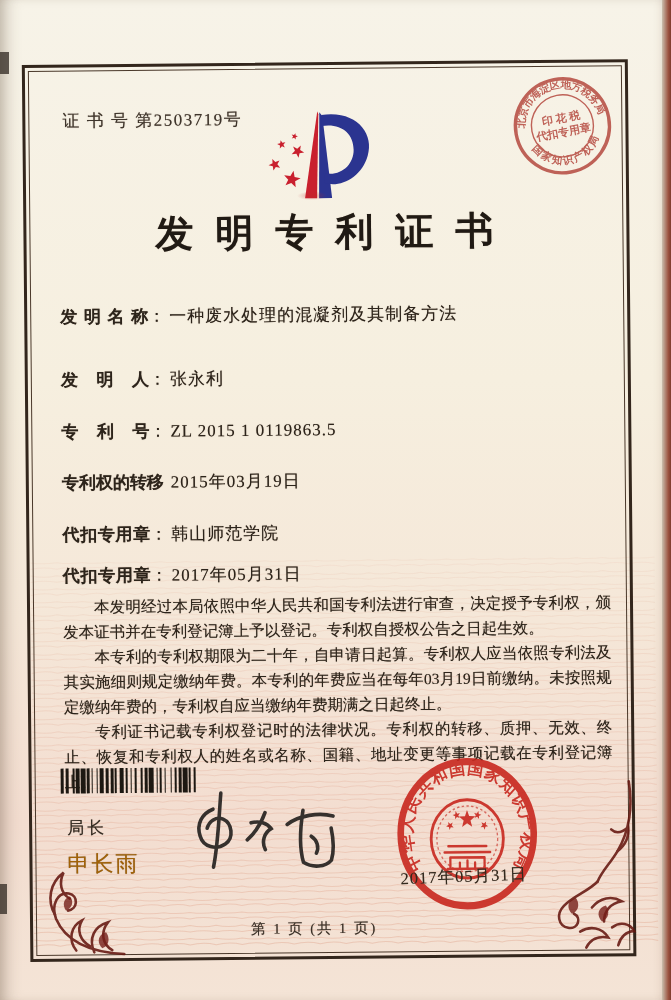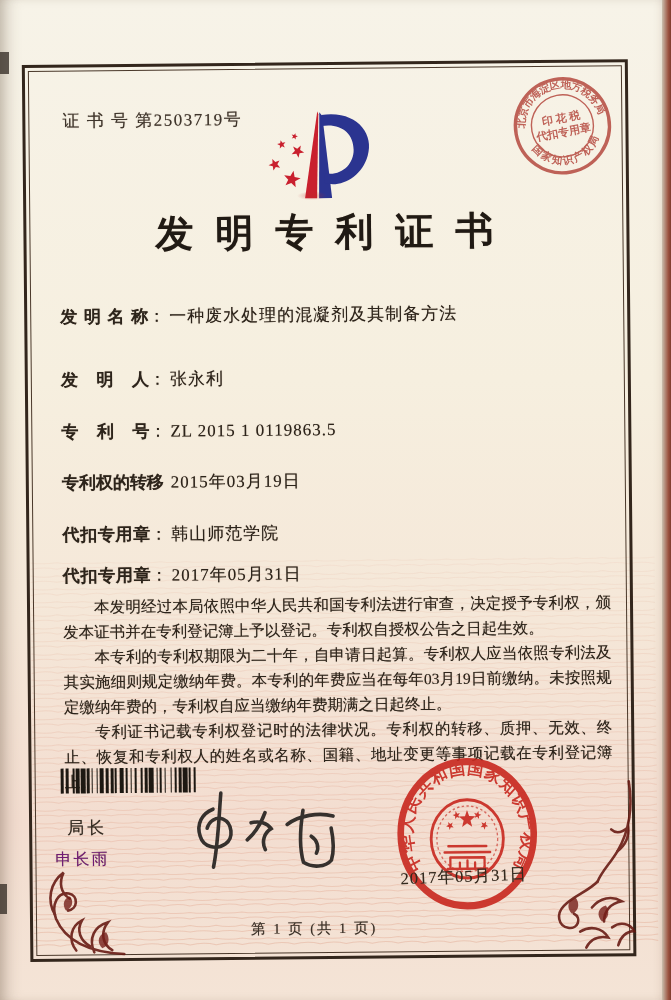--- a/index.html
+++ b/index.html
@@ -27,21 +27,21 @@
   .fieldLabel{display:inline-block;width:88px;text-align:justify;text-align-last:justify;vertical-align:bottom;font-weight:bold;}
   .fieldColon{display:inline-block;}
   .fieldValue{display:inline-block;margin-left:4px;letter-spacing:1px;}
   #body{left:62px;top:592px;width:548px;font-size:15.5px;line-height:25px;text-align:justify;}
   #body p{margin:0;text-indent:2em;}
   
   #barcode{position:absolute;left:58px;top:766px;width:196px;height:25px;display:flex;align-items:stretch;}
   #barcode .bar{background:#1d1812;}
   #barcode .sp{background:transparent;}
   #directorTitle{left:64px;top:814px;font-size:17px;letter-spacing:3px;font-family:"Liberation Sans","DejaVu Sans",sans-serif;color:#332b22;}
-  #directorName{left:52px;top:847px;font-size:16px;letter-spacing:2px;font-family:"Liberation Sans","DejaVu Sans",sans-serif;color:#701a75;}
+  #directorName{left:64px;top:847px;font-size:22px;letter-spacing:2px;font-family:"Liberation Sans","DejaVu Sans",sans-serif;color:#a16207;}
   #issueDate{left:397px;top:867px;font-size:16.5px;letter-spacing:1px;color:#33291e;transform:rotate(-1.6deg);z-index:6;}
   #pageIndicator{left:230px;top:919px;width:160px;text-align:center;font-size:14.5px;letter-spacing:2px;color:#3a3128;}
   svg{position:absolute;overflow:visible;}
   #waves{left:30px;top:556px;z-index:0;}
   .aboveWaves{z-index:2;}
 </style>
 </head>
 <body>
 
 <div id="scan">

